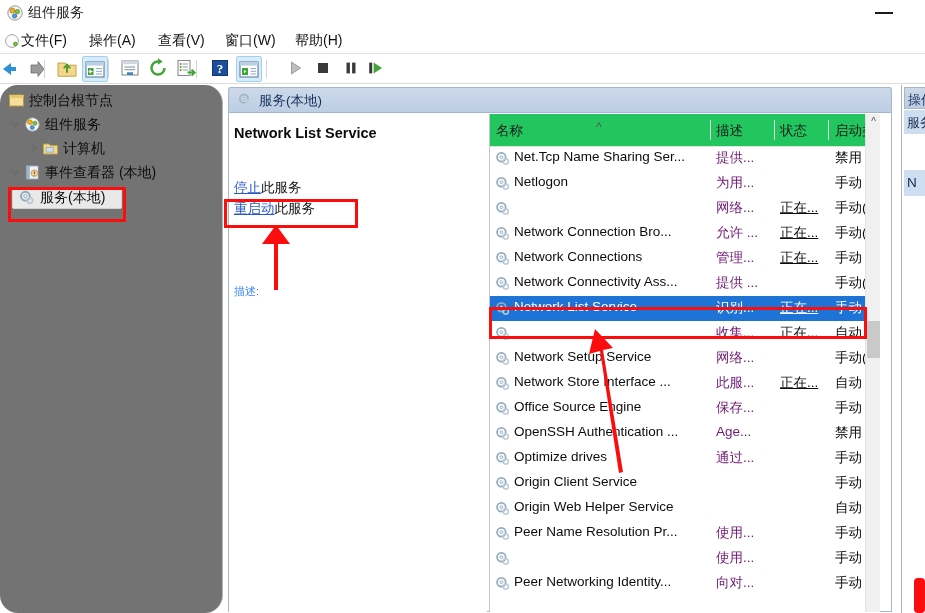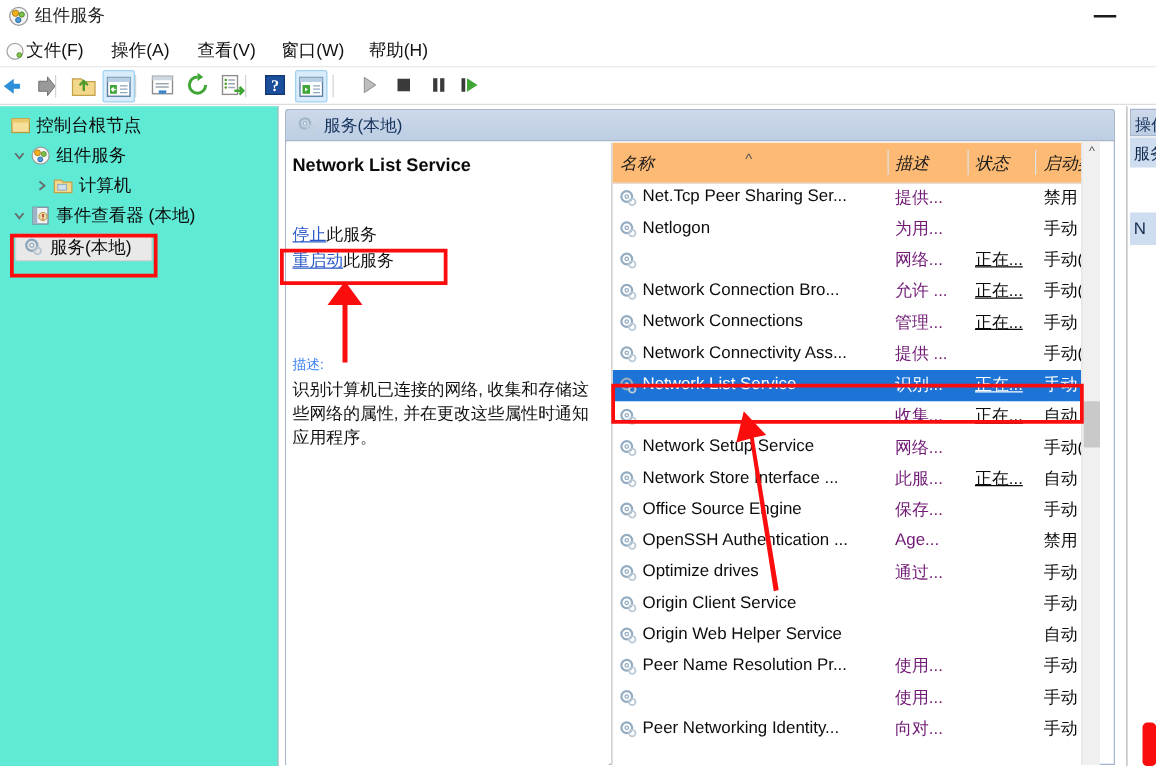--- a/index.html
+++ b/index.html
@@ -29,22 +29,22 @@
   .toolbar{position:absolute;left:0;top:54px;width:925px;height:30px;background:#fff;}
   .tb-btn{position:absolute;top:2px;width:26px;height:26px;cursor:default;}
   .tb-btn.active{background:#d8ecfb;border:1px solid #9fd2f2;box-sizing:border-box;border-radius:2px;}
   .tb-div{position:absolute;top:6px;width:1px;height:18px;background:#d4d4d4;}
   .toolbar .sep{position:absolute;left:0;top:29px;width:925px;height:1px;background:#dcdcdc;}
 
   
   .content{position:absolute;left:0;top:85px;width:925px;height:528px;background:#fff;}
 
   
-  .tree-pane{position:absolute;left:0;top:0;width:222px;height:528px;background:#5eead4;
-             border-right:1px solid #b5b5b5;overflow:hidden;}
+  .tree-pane{position:absolute;left:0;top:0;width:222px;height:528px;background:#737373;
+             border-right:1px solid #b5b5b5;overflow:hidden;border-radius:18px;}
   .tree-row{position:absolute;left:0;height:24px;white-space:nowrap;cursor:default;}
   .tree-row .chev{position:absolute;top:5px;width:13px;height:13px;}
   .tree-row .tico{position:absolute;top:3px;width:17px;height:17px;}
   .tree-row .tlab{position:absolute;top:3px;font-size:14px;color:#0c0c0c;}
   .tree-row.sel .selbg{position:absolute;top:1px;height:22px;background:#e9e9e9;border:1px solid #d2d2d2;border-radius:2px;box-sizing:border-box;}
 
   
   .mid{position:absolute;left:223px;top:0;width:702px;height:528px;background:#fff;}
   .svc-tabhdr{position:absolute;left:5px;top:2px;width:664px;height:26px;
               background:linear-gradient(#cdd9ea,#bccde3);border:1px solid #a6b6cc;
@@ -58,21 +58,21 @@
   .detail{position:absolute;left:6px;top:30px;width:258px;height:497px;background:#fff;overflow:hidden;}
   .d-title{position:absolute;left:5px;top:10px;font-size:14.5px;font-weight:bold;color:#0b0b0b;white-space:nowrap;}
   .d-link{position:absolute;left:5px;font-size:13.5px;white-space:nowrap;cursor:default;color:#111;}
   .d-link a{color:#2a58c8;text-decoration:underline;}
   .d-desc-label{position:absolute;left:5px;top:169px;font-size:11px;color:#3b82f6;}
   .d-desc{position:absolute;left:5px;top:187px;width:248px;font-size:13.5px;line-height:19px;color:#111;}
 
   
   .listview{position:absolute;left:266px;top:29px;width:390px;height:498px;background:#fff;
             border-left:1px solid #c6c6c6;overflow:hidden;}
-  .lv-head{position:absolute;left:0;top:0;width:390px;height:32px;background:#fdba74;border-bottom:1px solid #e2e2e2;font-style:italic;}
+  .lv-head{position:absolute;left:0;top:0;width:390px;height:32px;background:#22c55e;border-bottom:1px solid #e2e2e2;}
   .lv-col{position:absolute;top:8px;font-size:13.5px;color:#1a1a1a;white-space:nowrap;}
   .lv-coldiv{position:absolute;top:6px;width:1px;height:20px;background:#e0e0e0;}
   .sortcaret{position:absolute;top:6px;font-size:12px;color:#555;}
   .lv-rows{position:absolute;left:0;top:32px;width:375px;height:466px;overflow:hidden;}
   .lv-row{position:absolute;left:0;width:375px;height:25px;white-space:nowrap;cursor:default;}
   .lv-row.sel{background:#1d74d6;}
   .lv-row .rico{position:absolute;left:4px;top:4px;width:17px;height:17px;}
   .lv-row .c-name{position:absolute;left:24px;top:3px;font-size:13.5px;color:#0c0c0c;}
   .lv-row .c-desc{position:absolute;left:226px;top:3px;font-size:13.5px;color:#701a75;}
   .lv-row .c-stat{position:absolute;left:290px;top:3px;font-size:13.5px;color:#0c0c0c;text-decoration:underline;}
@@ -329,21 +329,20 @@
         <div class="d-title">Network List Service</div>
 
         <div class="d-link" style="top:64px">
           <a>停止</a><span>此服务</span>
         </div>
         <div class="d-link" style="top:85px">
           <a>重启动</a><span>此服务</span>
         </div>
 
         <div class="d-desc-label">描述:</div>
-        <div class="d-desc">识别计算机已连接的网络, 收集和存储这些网络的属性, 并在更改这些属性时通知应用程序。</div>
       </div>
 
       <div class="listview">
         <div class="lv-head">
           <div class="lv-col" style="left:6px">名称</div>
           <div class="sortcaret" style="left:106px">^</div>
           <div class="lv-coldiv" style="left:220px"></div>
           <div class="lv-col" style="left:226px">描述</div>
           <div class="lv-coldiv" style="left:284px"></div>
           <div class="lv-col" style="left:290px">状态</div>
@@ -351,21 +350,21 @@
           <div class="lv-col" style="left:345px">启动类型</div>
         </div>
 
         <div class="lv-rows" id="rows-host">
             <div class="lv-row" style="top: 0px;">
               <span class="rico"><svg width="17" height="17" viewBox="0 0 17 17">
                   <circle cx="7.4" cy="7.2" r="4.3" fill="none" stroke="#93acc2" stroke-width="1.8"></circle>
                   <circle cx="7.4" cy="7.2" r="1.4" fill="#ffffff" stroke="#93acc2" stroke-width="1"></circle>
                   <circle cx="11.8" cy="11.5" r="2.6" fill="none" stroke="#bccad6" stroke-width="1.5"></circle>
                 </svg></span>
-              <span class="c-name">Net.Tcp Peer Sharing Ser...</span>
+              <span class="c-name">Net.Tcp Name Sharing Ser...</span>
               <span class="c-desc">提供...</span>
               <span class="c-stat"></span>
               <span class="c-start">禁用</span>
             </div>
             <div class="lv-row" style="top: 25px;">
               <span class="rico"><svg width="17" height="17" viewBox="0 0 17 17">
                   <circle cx="7.4" cy="7.2" r="4.3" fill="none" stroke="#93acc2" stroke-width="1.8"></circle>
                   <circle cx="7.4" cy="7.2" r="1.4" fill="#ffffff" stroke="#93acc2" stroke-width="1"></circle>
                   <circle cx="11.8" cy="11.5" r="2.6" fill="none" stroke="#bccad6" stroke-width="1.5"></circle>
                 </svg></span>

